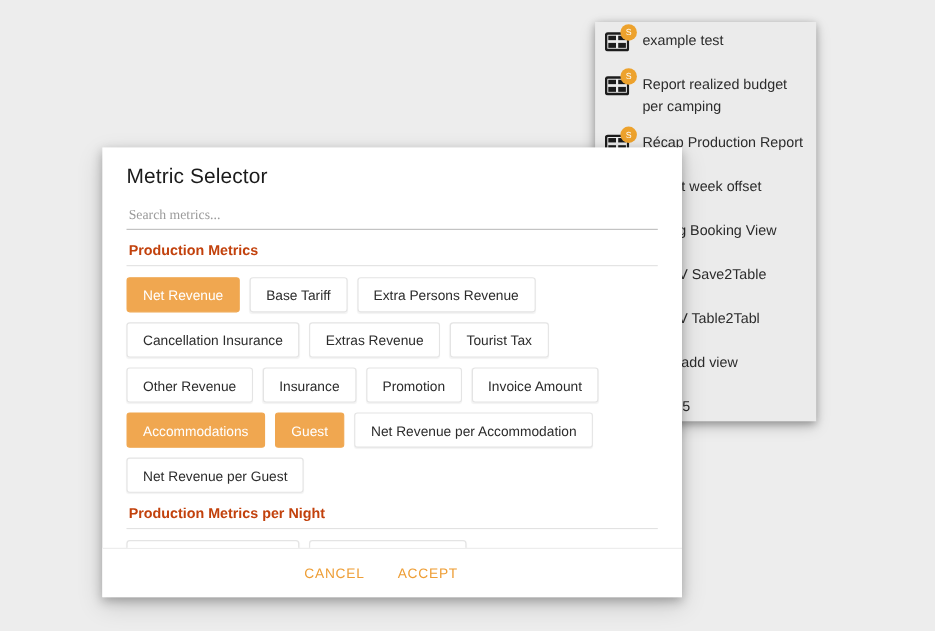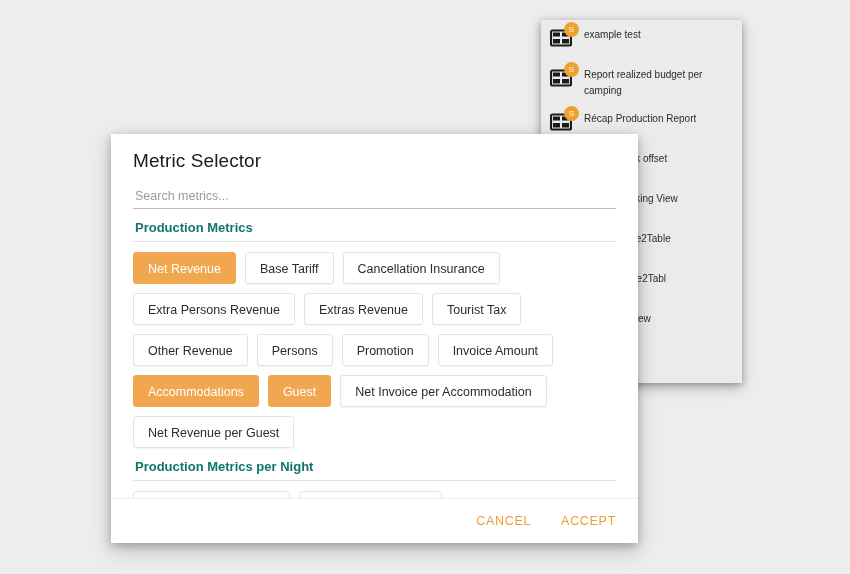--- a/index.html
+++ b/index.html
@@ -52,33 +52,33 @@
     height: 15px;
     border-radius: 50%;
     background: #eda22d;
     color: #ffffff;
     font-size: 8px;
     line-height: 15px;
     text-align: center;
     font-family: "Liberation Sans", sans-serif;
   }
   .report-label {
-    font-size: 10px;
+    font-size: 13px;
     color: #2b2b2b;
     line-height: 1.55;
     font-family: "Liberation Sans", sans-serif;
     padding-top: 1px;
     white-space: nowrap;
   }
   .report-label.wrap { white-space: normal; }
 
   
   #metric-dialog {
     position: absolute;
-    left: 111px;
+    left: 93px;
     top: 134px;
     width: 527px;
     height: 409px;
     background: #ffffff;
     box-shadow: 0 3px 9px rgba(0,0,0,0.26), 0 8px 22px rgba(0,0,0,0.16);
     display: flex;
     flex-direction: column;
     box-sizing: border-box;
     overflow: hidden;
   }
@@ -94,35 +94,35 @@
   }
   #search-input {
     width: 100%;
     border: none;
     border-bottom: 1px solid #bdbdbd;
     outline: none;
     font-size: 12.5px;
     color: #be185d;
     padding: 2px 0 5px 2px;
     background: transparent;
-    font-family: Liberation Sans, sans-serif;
+    font-family: Liberation Serif, serif;
     box-sizing: border-box;
   }
   #search-input::placeholder { color: #9b9b9b; }
 
   #scroll-body {
     flex: 1 1 auto;
     overflow: hidden;
     padding: 0 22px;
     position: relative;
   }
   .section-header {
     font-size: 13px;
     font-weight: bold;
-    color: #0f766e;
+    color: #c2410c;
     padding: 11px 0 6px 2px;
     border-bottom: 1px solid #e2e2e2;
     font-family: "Liberation Sans", sans-serif;
   }
   .chip-group {
     display: flex;
     flex-wrap: wrap;
     gap: 9px;
     padding-top: 10px;
   }
@@ -148,21 +148,21 @@
     color: #ffffff;
     box-shadow: none;
   }
 
   #dialog-footer {
     flex: 0 0 auto;
     height: 44px;
     border-top: 1px solid #ececec;
     display: flex;
     align-items: center;
-    justify-content: flex-end;
+    justify-content: center;
     padding-right: 20px;
     gap: 26px;
     background: #fff;
   }
   .footer-btn {
     background: none;
     border: none;
     color: #ee9e36;
     font-size: 12.5px;
     letter-spacing: 0.7px;
@@ -302,31 +302,31 @@
 
   <div id="search-row">
     <input id="search-input" type="text" placeholder="Search metrics..." style="">
   </div>
 
   <div id="scroll-body">
       <div class="section-header">Production Metrics</div>
       <div class="chip-group">
         <div class="chip selected">Net Revenue</div>
         <div class="chip">Base Tariff</div>
+        <div class="chip">Extra Persons Revenue</div>
         <div class="chip">Cancellation Insurance</div>
-        <div class="chip">Extra Persons Revenue</div>
         <div class="chip">Extras Revenue</div>
         <div class="chip">Tourist Tax</div>
         <div class="chip">Other Revenue</div>
-        <div class="chip">Persons</div>
+        <div class="chip">Insurance</div>
         <div class="chip">Promotion</div>
         <div class="chip">Invoice Amount</div>
         <div class="chip selected">Accommodations</div>
         <div class="chip selected">Guest</div>
-        <div class="chip">Net Invoice per Accommodation</div>
+        <div class="chip">Net Revenue per Accommodation</div>
         <div class="chip">Net Revenue per Guest</div>
       </div>
       <div class="section-header">Production Metrics per Night</div>
       <div class="chip-group">
         <div class="chip">Net Revenue per Night</div>
         <div class="chip">Base Tariff per Night</div>
       </div>
     </div>
 
   <div id="dialog-footer">

